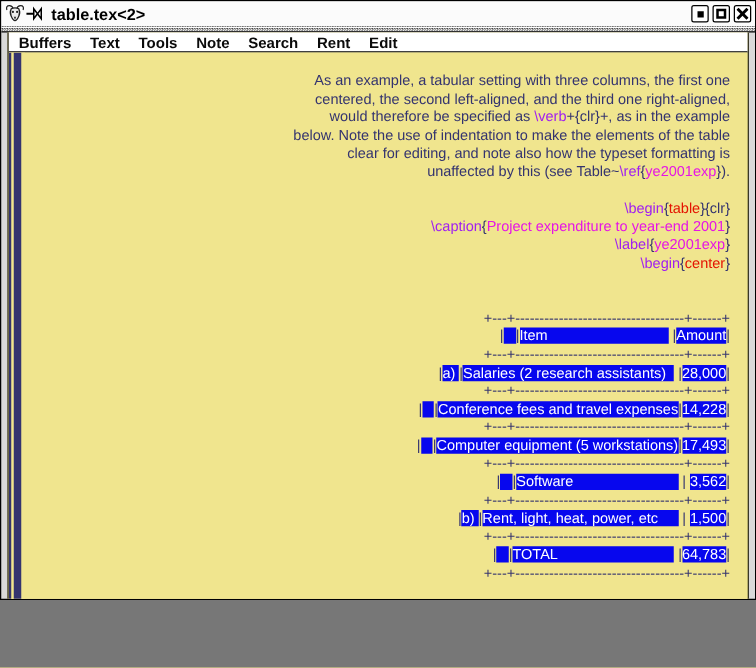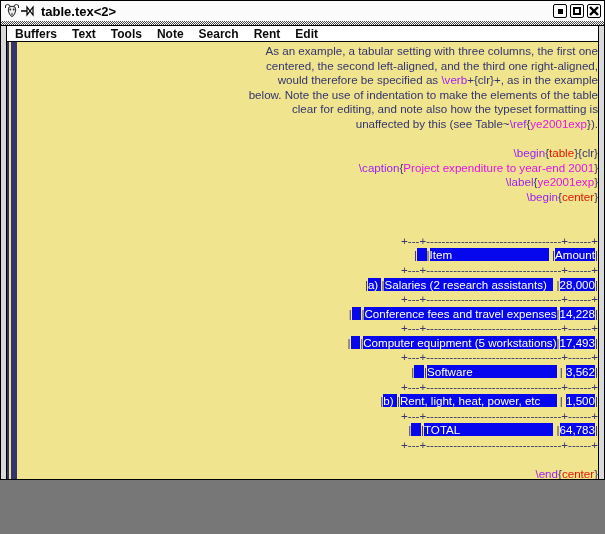--- a/index.html
+++ b/index.html
@@ -31,21 +31,21 @@
           background:var(--khaki);height:500px;display:flex;flex-direction:column;text-align:right;}
   .menubar{height:15px;background:#ffffff;border-bottom:1px solid #000;
            display:flex;gap:15px;align-items:center;padding-left:8px;
            font-weight:bold;font-size:12px;color:#0a0a0a;flex:none;}
   .menubar span{cursor:default;}
   
   .bufferwrap{flex:1;display:flex;overflow:hidden;background:var(--khaki);}
   .scrollbar{width:13px;flex:none;position:relative;background:var(--khaki);}
   .scrollbar::before{content:"";position:absolute;left:0;top:0;bottom:0;width:2px;background:var(--fg);}
   .sb-thumb{position:absolute;left:4px;top:0;bottom:0;width:6px;background:var(--fg);}
-  .buffer{flex:1;margin:0;padding:2px 0 0 0;font-family:inherit;font-size:11.6px;
+  .buffer{flex:1;margin:14px;padding:2px 0 0 0;font-family:inherit;font-size:11.6px;
           line-height:14.6px;white-space:pre;color:var(--fg);overflow:hidden;}
   .buffer .bl{height:14.6px;}
   .kw{color:var(--kw);} .arg{color:var(--arg);} .str{color:var(--str);}
   .cell{background:var(--hl);color:#ffffff;}
   .cur{display:inline-block;width:6px;height:11px;border:1px solid var(--fg);
        vertical-align:-1px;}
   
   .modeline{flex:none;height:15px;background:var(--fg);color:var(--khaki);
             font-size:11.6px;line-height:15px;white-space:pre;overflow:hidden;padding-left:2px;}
   .minibuffer{flex:none;height:16px;display:flex;align-items:center;gap:5px;

